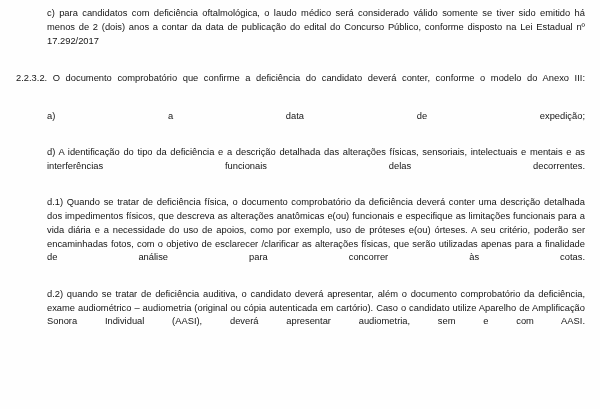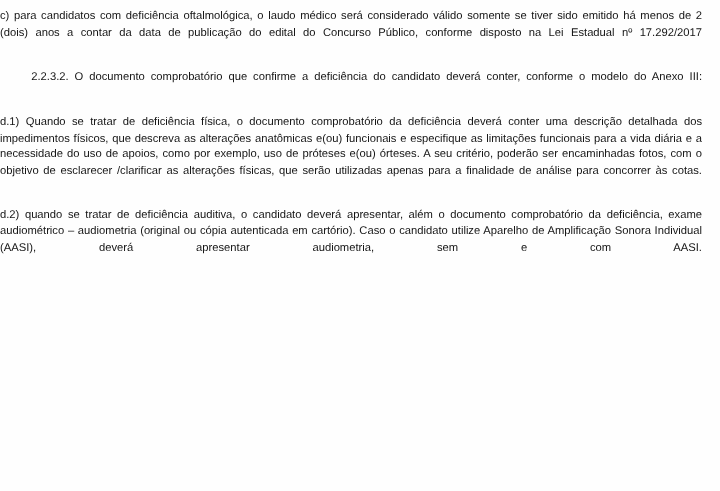--- a/index.html
+++ b/index.html
@@ -37,26 +37,27 @@
     line-height: 13.75px;
     text-align: justify;
     text-justify: inter-word;
     margin: 0;
     color: #141414;
     -webkit-font-smoothing: antialiased;
   }
 
   
   .lvl-num {
-    margin-left: 26px;
+    margin-left: 16px;
     margin-right: 15px;
   }
 
   
   .lvl-item {
+    margin-left: 47px;
     margin-right: 15px;
   }
 
   
   .gap-sm  { margin-top: 9px; }
   .gap-md  { margin-top: 10px; }
 
   .first { margin-top: 7px; }
 
   
@@ -69,22 +70,24 @@
 </head>
 <body>
 
 <div class="page">
   <div class="doc-body">
 
     <p class="para lvl-item first">c) para candidatos com deficiência oftalmológica, o laudo médico será considerado válido somente se tiver sido emitido há menos de 2 (dois) anos a contar da data de publicação do edital do Concurso Público, conforme disposto na Lei Estadual nº 17.292/2017</p>
 
     <p class="para lvl-num gap-md">2.2.3.2. O documento comprobatório que confirme a deficiência do candidato deverá conter, conforme o modelo do Anexo III:</p>
 
+    <p class="para lvl-item gap-md">a) a data de expedição;</p>
 
 
 
+    <p class="para lvl-item gap-sm">d) A identificação do tipo da deficiência e a descrição detalhada das alterações físicas, sensoriais, intelectuais e mentais e as interferências funcionais delas decorrentes.</p>
 
     <p class="para lvl-item gap-sm">d.1) Quando se tratar de deficiência física, o documento comprobatório da deficiência deverá conter uma descrição detalhada dos impedimentos físicos, que descreva as alterações anatômicas e(ou) funcionais e especifique as limitações funcionais para a vida diária e a necessidade do uso de apoios, como por exemplo, uso de próteses e(ou) órteses. A seu critério, poderão ser encaminhadas fotos, com o objetivo de esclarecer /clarificar as alterações físicas, que serão utilizadas apenas para a finalidade de análise para concorrer às cotas.</p>
 
     <p class="para lvl-item gap-sm">d.2) quando se tratar de deficiência auditiva, o candidato deverá apresentar, além o documento comprobatório da deficiência, exame audiométrico – audiometria (original ou cópia autenticada em cartório). Caso o candidato utilize Aparelho de Amplificação Sonora Individual (AASI), deverá apresentar audiometria, sem e com AASI.</p>
 
   </div>
 </div>
 
 </body></html>

